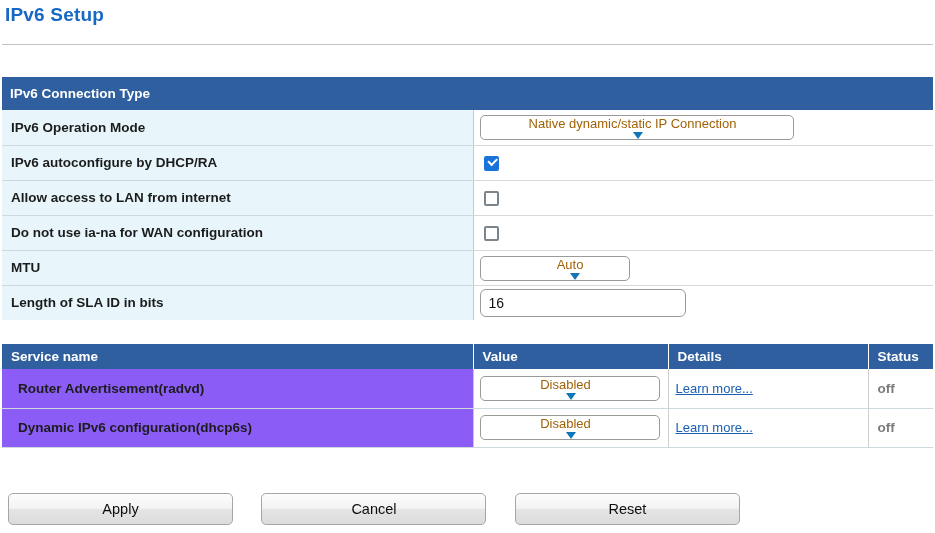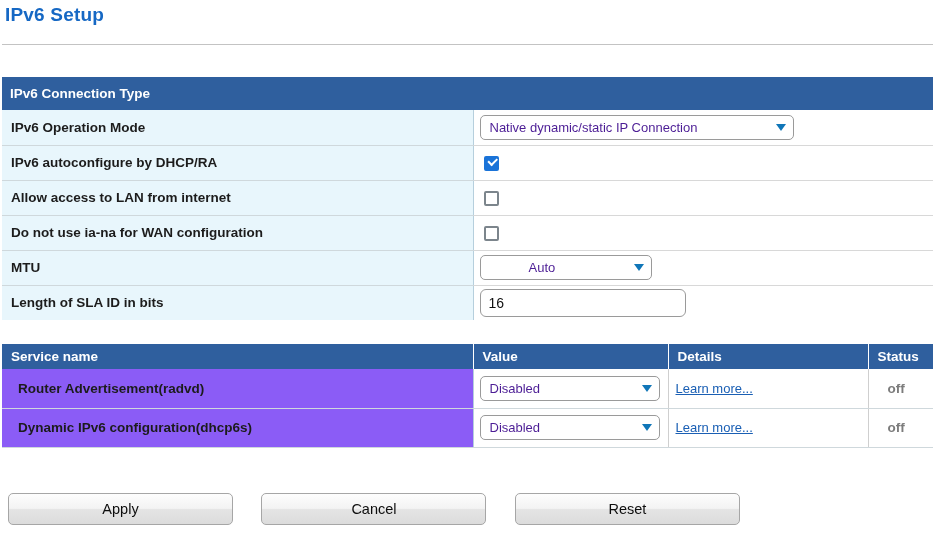--- a/index.html
+++ b/index.html
@@ -83,35 +83,36 @@
   .sel {
     display: inline-flex;
     align-items: center;
     justify-content: space-between;
     height: 25px;
     padding: 0 7px 0 9px;
     background: #ffffff;
     border: 1px solid #9a9a9a;
     border-radius: 5px;
     font-size: 13px;
-    color: #4c1d95;
+    color: #a16207;
     cursor: default;
     white-space: nowrap;
     box-shadow: inset 0 1px 0 #fff;
+    flex-direction: column;
   }
   .sel .sel-txt { padding-right: 10px; }
   .sel .caret {
     width: 0; height: 0;
     border-left: 5.5px solid transparent;
     border-right: 5.5px solid transparent;
     border-top: 7px solid #1076b8;
     flex: 0 0 auto;
   }
   .sel-opmode { width: 314px; }
-  .sel-mtu    { width: 172px; padding-left: 48px; }
+  .sel-mtu    { width: 150px; padding-left: 48px; }
   .sel-svc    { width: 180px; }
 
   
   .txtin {
     width: 206px; height: 28px;
     background: #ffffff;
     border: 1px solid #9a9a9a;
     border-radius: 6px;
     font-family: "Liberation Sans", sans-serif;
     font-size: 14px;
@@ -178,21 +179,21 @@
     padding-left: 6px;
   }
   #svc-table td.c-det {
     width: 200px;
     background: #ffffff;
     border-right: 1px solid #cfcfcf;
     padding-left: 7px;
   }
   #svc-table td.c-stat {
     background: #ffffff;
-    padding-left: 19px;
+    padding-left: 9px;
     color: #7c7c7c;
     font-weight: bold;
   }
   .learn {
     color: #1a5fb4;
     font-size: 13px;
     text-decoration: underline;
     cursor: pointer;
   }
   .col-name { width: 471px; }

